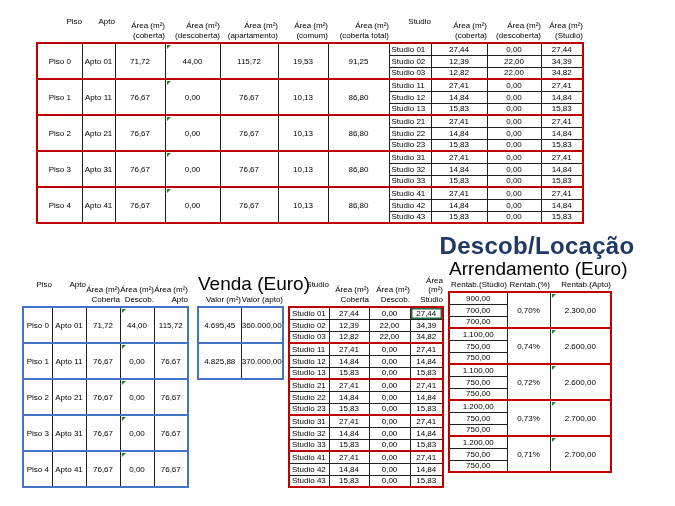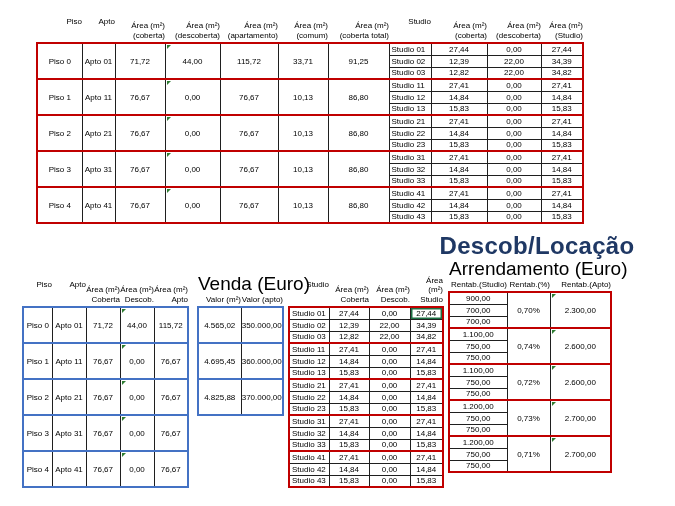--- a/index.html
+++ b/index.html
@@ -97,21 +97,21 @@
 (Studio)</th>
     </tr>
   </thead>
   <tbody id="top-body">
       <tr class="h12">
         <td class="ct cb cl" rowspan="3">Piso 0</td>
         <td class="ct cb" rowspan="3">Apto 01</td>
         <td class="ct cb" rowspan="3">71,72</td>
         <td class="ct cb rel" rowspan="3"><span>44,00</span><i class="tri"></i></td>
         <td class="ct cb" rowspan="3">115,72</td>
-        <td class="ct cb" rowspan="3">33,71</td>
+        <td class="ct cb" rowspan="3">19,53</td>
         <td class="ct cb" rowspan="3">91,25</td>
         <td class="ct lbl">Studio 01</td>
         <td class="ct">27,44</td>
         <td class="ct">0,00</td>
         <td class="ct cr">27,44</td>
       </tr>
       <tr class="h12">
         <td class="lbl">Studio 02</td>
         <td class="">12,39</td>
         <td class="">22,00</td>
@@ -296,24 +296,20 @@
     <tr class="hdr-top">
         <th class="tbl-title" colspan="2">Venda (Euro)</th>
       </tr>
     <tr class="hdr-sub">
       <th>Valor (m²)</th>
       <th>Valor (apto)</th>
     </tr>
   </thead>
   <tbody id="venda-body">
       <tr class="h36">
-        <td class="ct cb cl">4.565,02</td>
-        <td class="ct cb cr">350.000,00</td>
-      </tr>
-      <tr class="h36">
         <td class="ct cb cl">4.695,45</td>
         <td class="ct cb cr">360.000,00</td>
       </tr>
       <tr class="h36">
         <td class="ct cb cl">4.825,88</td>
         <td class="ct cb cr">370.000,00</td>
       </tr>
     </tbody>
 </table>
 

